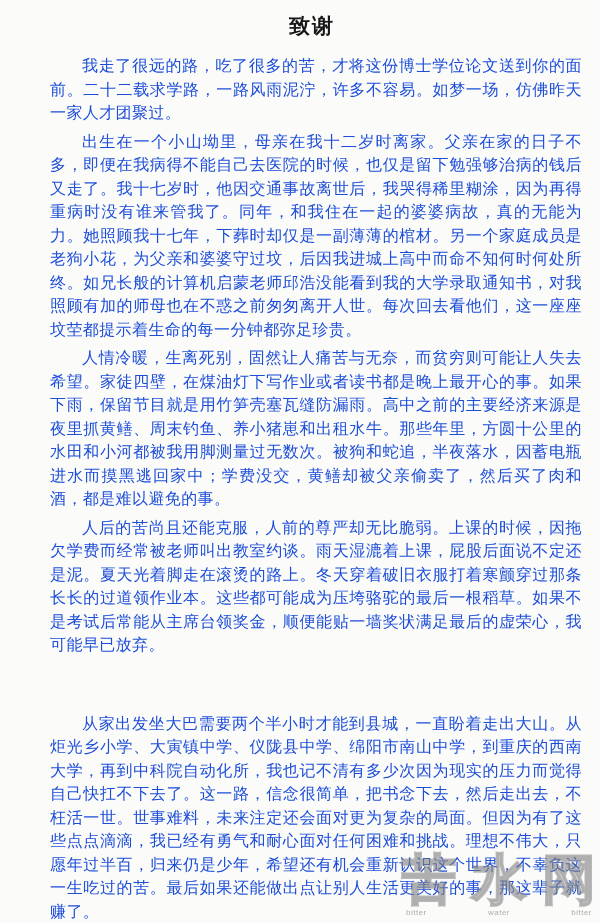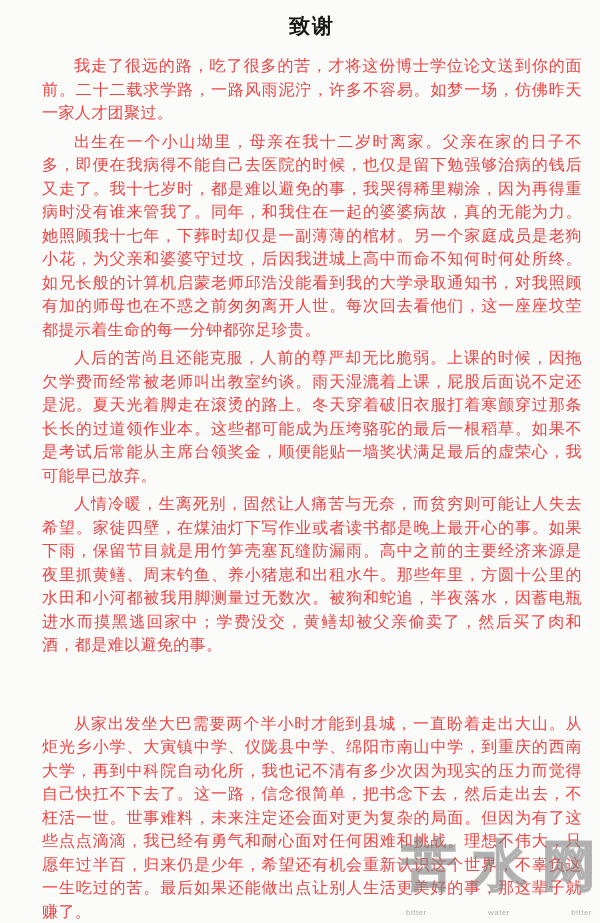--- a/index.html
+++ b/index.html
@@ -26,27 +26,27 @@
   }
   .doc-title {
     margin: 0 0 14px 0;
     text-align: center;
     font-size: 21px;
     font-weight: bold;
     letter-spacing: 2px;
     color: #171717;
   }
   .para {
-    margin: 0 0 5px 0;
+    margin: 0 0 5px 8px;
     font-size: 16px;
     line-height: 23.5px;
     text-align: justify;
     text-indent: 2em;
     letter-spacing: 0.4px;
-    color: #ef4444;
+    color: #1d4ed8;
   }
   .page-break {
     height: 50px;
   }
   .watermark {
     position: absolute;
     right: 4px;
     bottom: 6px;
     z-index: 5;
     text-align: right;
@@ -63,45 +63,45 @@
     line-height: 54px;
     font-weight: bold;
     font-family: "Liberation Sans", "DejaVu Sans", sans-serif;
     color: rgba(145, 145, 145, 0.18);
     -webkit-text-stroke: 2px rgba(130, 130, 130, 0.55);
     text-stroke: 2px rgba(130, 130, 130, 0.55);
   }
   .wm-captions {
     display: flex;
     justify-content: space-between;
-    margin-top: 16px;
+    margin-top: 2px;
     padding: 0 4px;
   }
   .wm-caption {
     font-size: 8px;
     color: rgba(140, 140, 140, 0.7);
     font-family: "Liberation Sans", "DejaVu Sans", sans-serif;
     letter-spacing: 0.5px;
     filter: blur(0.5px);
   }
 </style>
 </head>
 <body>
 
 <div class="page">
 
   <h1 class="doc-title">致谢</h1>
 
   <p class="para">我走了很远的路，吃了很多的苦，才将这份博士学位论文送到你的面前。二十二载求学路，一路风雨泥泞，许多不容易。如梦一场，仿佛昨天一家人才团聚过。</p>
 
-  <p class="para">出生在一个小山坳里，母亲在我十二岁时离家。父亲在家的日子不多，即便在我病得不能自己去医院的时候，也仅是留下勉强够治病的钱后又走了。我十七岁时，都是难以避免的事，我哭得稀里糊涂，因为再得重病时没有谁来管我了。同年，和我住在一起的婆婆病故，真的无能为力。她照顾我十七年，下葬时却仅是一副薄薄的棺材。另一个家庭成员是老狗小花，为父亲和婆婆守过坟，后因我进城上高中而命不知何时何处所终。如兄长般的计算机启蒙老师邱浩没能看到我的大学录取通知书，对我照顾有加的师母也在不惑之前匆匆离开人世。每次回去看他们，这一座座坟茔都提示着生命的每一分钟都弥足珍贵。</p>
+  <p class="para">出生在一个小山坳里，母亲在我十二岁时离家。父亲在家的日子不多，即便在我病得不能自己去医院的时候，也仅是留下勉强够治病的钱后又走了。我十七岁时，他因交通事故离世后，我哭得稀里糊涂，因为再得重病时没有谁来管我了。同年，和我住在一起的婆婆病故，真的无能为力。她照顾我十七年，下葬时却仅是一副薄薄的棺材。另一个家庭成员是老狗小花，为父亲和婆婆守过坟，后因我进城上高中而命不知何时何处所终。如兄长般的计算机启蒙老师邱浩没能看到我的大学录取通知书，对我照顾有加的师母也在不惑之前匆匆离开人世。每次回去看他们，这一座座坟茔都提示着生命的每一分钟都弥足珍贵。</p>
+
+  <p class="para">人情冷暖，生离死别，固然让人痛苦与无奈，而贫穷则可能让人失去希望。家徒四壁，在煤油灯下写作业或者读书都是晚上最开心的事。如果下雨，保留节目就是用竹笋壳塞瓦缝防漏雨。高中之前的主要经济来源是夜里抓黄鳝、周末钓鱼、养小猪崽和出租水牛。那些年里，方圆十公里的水田和小河都被我用脚测量过无数次。被狗和蛇追，半夜落水，因蓄电瓶进水而摸黑逃回家中；学费没交，黄鳝却被父亲偷卖了，然后买了肉和酒，都是难以避免的事。</p>
 
   <p class="para">人后的苦尚且还能克服，人前的尊严却无比脆弱。上课的时候，因拖欠学费而经常被老师叫出教室约谈。雨天湿漉着上课，屁股后面说不定还是泥。夏天光着脚走在滚烫的路上。冬天穿着破旧衣服打着寒颤穿过那条长长的过道领作业本。这些都可能成为压垮骆驼的最后一根稻草。如果不是考试后常能从主席台领奖金，顺便能贴一墙奖状满足最后的虚荣心，我可能早已放弃。</p>
-
-  <p class="para">人情冷暖，生离死别，固然让人痛苦与无奈，而贫穷则可能让人失去希望。家徒四壁，在煤油灯下写作业或者读书都是晚上最开心的事。如果下雨，保留节目就是用竹笋壳塞瓦缝防漏雨。高中之前的主要经济来源是夜里抓黄鳝、周末钓鱼、养小猪崽和出租水牛。那些年里，方圆十公里的水田和小河都被我用脚测量过无数次。被狗和蛇追，半夜落水，因蓄电瓶进水而摸黑逃回家中；学费没交，黄鳝却被父亲偷卖了，然后买了肉和酒，都是难以避免的事。</p>
 
 
   <div class="page-break"></div>
 
   <p class="para">从家出发坐大巴需要两个半小时才能到县城，一直盼着走出大山。从炬光乡小学、大寅镇中学、仪陇县中学、绵阳市南山中学，到重庆的西南大学，再到中科院自动化所，我也记不清有多少次因为现实的压力而觉得自己快扛不下去了。这一路，信念很简单，把书念下去，然后走出去，不枉活一世。世事难料，未来注定还会面对更为复杂的局面。但因为有了这些点点滴滴，我已经有勇气和耐心面对任何困难和挑战。理想不伟大，只愿年过半百，归来仍是少年，希望还有机会重新认识这个世界，不辜负这一生吃过的苦。最后如果还能做出点让别人生活更美好的事，那这辈子就赚了。</p>
 
 </div>
 
 <div class="watermark">
   <div class="wm-chars">

